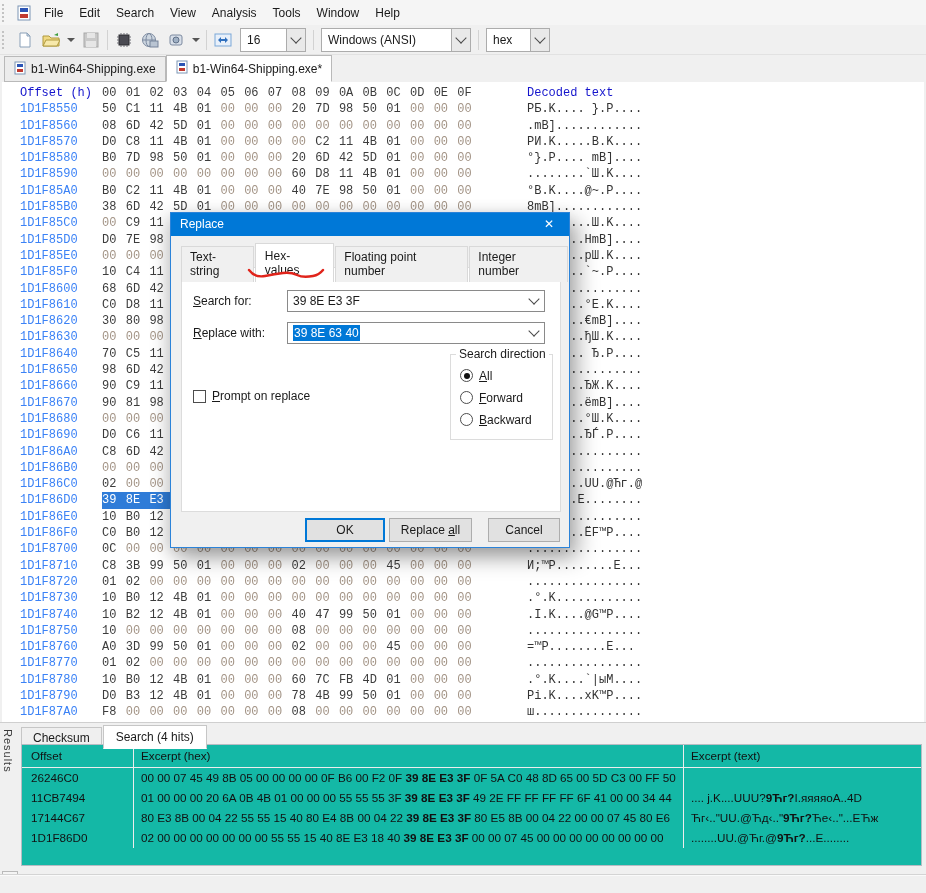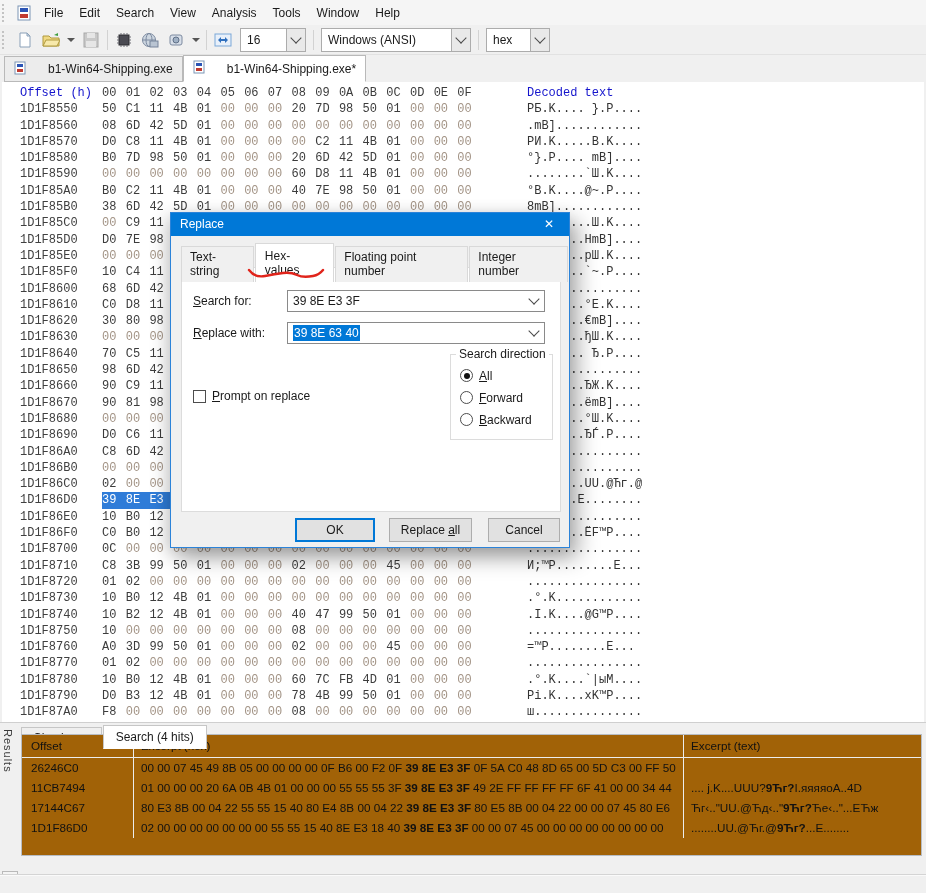--- a/index.html
+++ b/index.html
@@ -20,30 +20,30 @@
            border-top:4px solid #555;margin:0 3px;}
   .combo{height:22px;background:#fff;border:1px solid #acacac;display:flex;align-items:center;
          margin:0 4px;position:relative;}
   .combo .val{padding:0 6px;flex:1;white-space:nowrap;overflow:hidden;}
   .combo .dd{width:18px;height:100%;background:#e9e9e9;border-left:1px solid #acacac;
              display:flex;align-items:center;justify-content:center;}
   .chev{width:7px;height:7px;border-right:1.5px solid #4a4a4a;border-bottom:1.5px solid #4a4a4a;
         transform:rotate(45deg);margin-top:-4px;}
   
   #tabbar{position:absolute;left:0;top:56px;width:926px;height:26px;display:flex;align-items:flex-end;padding-left:4px;box-sizing:border-box;}
-  .doc-tab{display:flex;align-items:center;gap:22px;height:24px;padding:0 9px;border:1px solid #b9b9b9;
+  .doc-tab{display:flex;align-items:center;gap:5px;height:24px;padding:0 9px;border:1px solid #b9b9b9;
            background:#ececec;white-space:nowrap;}
   .doc-tab.active{background:#fff;border-bottom:1px solid #fff;height:25px;}
   
   #hexpanel{position:absolute;left:2px;top:82px;width:922px;height:640px;background:#fff;
             font-family:"Liberation Mono","DejaVu Sans Mono",monospace;font-size:12px;
             padding:3px 0 0 18px;box-sizing:border-box;white-space:nowrap;overflow:hidden;}
   .hexrow,#hex-header{line-height:16.3px;height:16.3px;}
   #hex-header{color:#1414cc;}
-  .offset{display:inline-block;width:82px;color:#404040;}
+  .offset{display:inline-block;width:82px;color:#3b82f6;}
   #hex-header .offset{color:#1414cc;}
   .byte{display:inline-block;width:23.7px;color:#3c3c3c;}
   .byte.z{color:#a39486;}
   .byte.sel{background:#2f7cd8;color:#fff;}
   .decoded{display:inline-block;margin-left:46px;color:#333;}
   #hex-header .decoded{color:#1414cc;}
   
   #dialog{position:absolute;left:170px;top:212px;width:400px;height:336px;z-index:10;
           background:#f0f0f0;border:1px solid #2b83d9;
           box-shadow:8px 10px 20px rgba(0,0,0,.32), -5px 4px 16px rgba(0,0,0,.14);box-sizing:border-box;}
@@ -73,21 +73,21 @@
   .dlg-btn{position:absolute;top:282px;height:24px;background:#e1e1e1;border:1px solid #adadad;
            text-align:center;line-height:22px;box-sizing:border-box;}
   .dlg-btn.default{border:2px solid #0078d7;line-height:20px;}
   #squiggle{position:absolute;left:76px;top:28px;z-index:6;}
   
   #results{position:absolute;left:0;top:722px;width:926px;height:146px;background:#f0f0f0;border-top:1px solid #cfcfcf;}
   #res-side{position:absolute;left:2px;top:6px;writing-mode:vertical-rl;font-size:11px;color:#3a3a3a;letter-spacing:1px;}
   #res-tabs{position:absolute;left:21px;top:2px;display:flex;align-items:flex-end;}
   .res-tab{padding:3px 11px;border:1px solid #c6c6c6;background:#efefef;margin-right:1px;}
   .res-tab.active{background:#fff;border-bottom:1px solid #fff;padding:4px 12px;position:relative;z-index:2;}
-  #res-table{position:absolute;left:21px;top:11px;width:901px;height:122px;background:#a16207;
+  #res-table{position:absolute;left:21px;top:21px;width:901px;height:122px;background:#14b8a6;
              border:1px solid #b7bcc3;box-sizing:border-box;font-size:11.7px;overflow:hidden;}
   #res-header{display:flex;height:22px;line-height:22px;border-bottom:1px solid #ededed;color:#111;}
   .rc-off{width:112px;padding-left:9px;box-sizing:border-box;border-right:1px solid #ededed;}
   .rc-hex{width:550px;padding-left:7px;box-sizing:border-box;border-right:1px solid #ededed;white-space:nowrap;overflow:hidden;}
   .rc-txt{flex:1;padding-left:7px;box-sizing:border-box;white-space:nowrap;overflow:hidden;}
   .res-row{display:flex;height:20px;line-height:20px;color:#111;}
   .res-row b{font-weight:bold;}
   #res-close{position:absolute;left:2px;top:148px;width:16px;height:20px;background:#f4f4f4;border:1px solid #b9b9b9;
              text-align:center;line-height:18px;font-size:11px;box-sizing:border-box;}
   
@@ -290,21 +290,21 @@
                 <span><u>A</u>ll</span>
               </span><span class="radiorow" style="top: 36px;">
                 <span class="radio"></span>
                 <span><u>F</u>orward</span>
               </span><span class="radiorow" style="top: 58px;">
                 <span class="radio"></span>
                 <span><u>B</u>ackward</span>
               </span></span>
         </div>
       </div>
-      <div class="dlg-btn default" style="left:124px;width:80px">OK</div>
+      <div class="dlg-btn default" style="left:134px;width:80px">OK</div>
       <div class="dlg-btn" style="left:218px;width:83px">Replace <u>a</u>ll</div>
       <div class="dlg-btn" style="left:317px;width:72px">Cancel</div>
     </div>
   </div>
 
   <div id="results">
     <span id="res-side">Results</span>
     <div id="res-tabs">
         <span class="res-tab">Checksum</span>
         <span class="res-tab active">Search (4 hits)</span>

